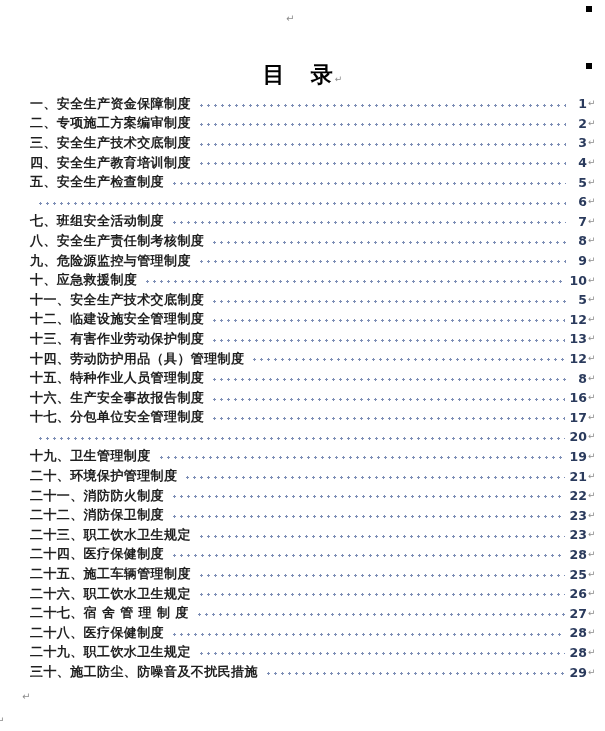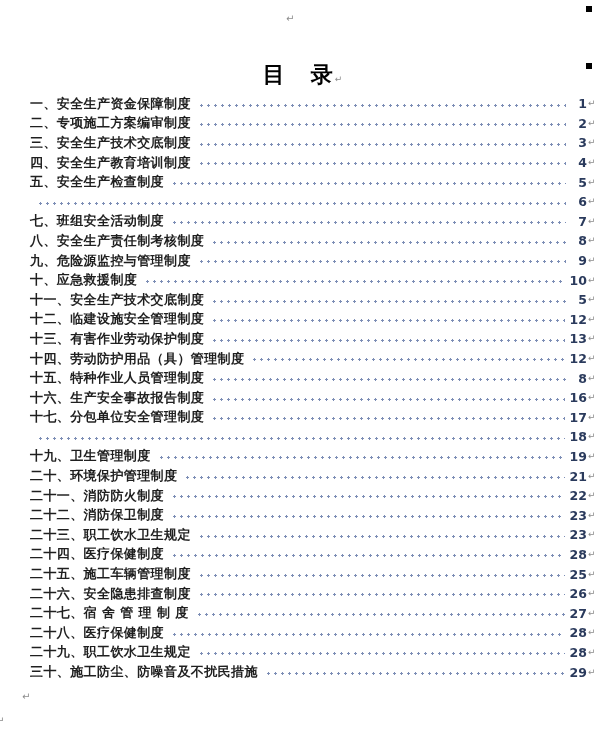--- a/index.html
+++ b/index.html
@@ -214,21 +214,21 @@
 
   <div class="row">
     <span class="label">十七、分包单位安全管理制度</span>
     <span class="leader"></span>
     <span class="pnum">17</span>
     <span class="pmark">↵</span>
   </div>
 
   <div class="row">
     <span class="leader"></span>
-    <span class="pnum">18</span>
+    <span class="pnum">20</span>
     <span class="pmark">↵</span>
   </div>
 
   <div class="row">
     <span class="label">十九、卫生管理制度</span>
     <span class="leader"></span>
     <span class="pnum">19</span>
     <span class="pmark">↵</span>
   </div>
 
@@ -268,21 +268,21 @@
   </div>
 
   <div class="row">
     <span class="label">二十五、施工车辆管理制度</span>
     <span class="leader"></span>
     <span class="pnum">25</span>
     <span class="pmark">↵</span>
   </div>
 
   <div class="row">
-    <span class="label">二十六、安全隐患排查制度</span>
+    <span class="label">二十六、职工饮水卫生规定</span>
     <span class="leader"></span>
     <span class="pnum">26</span>
     <span class="pmark">↵</span>
   </div>
 
   <div class="row">
     <span class="label">二十七、宿 舍 管 理 制 度</span>
     <span class="leader"></span>
     <span class="pnum">27</span>
     <span class="pmark">↵</span>

